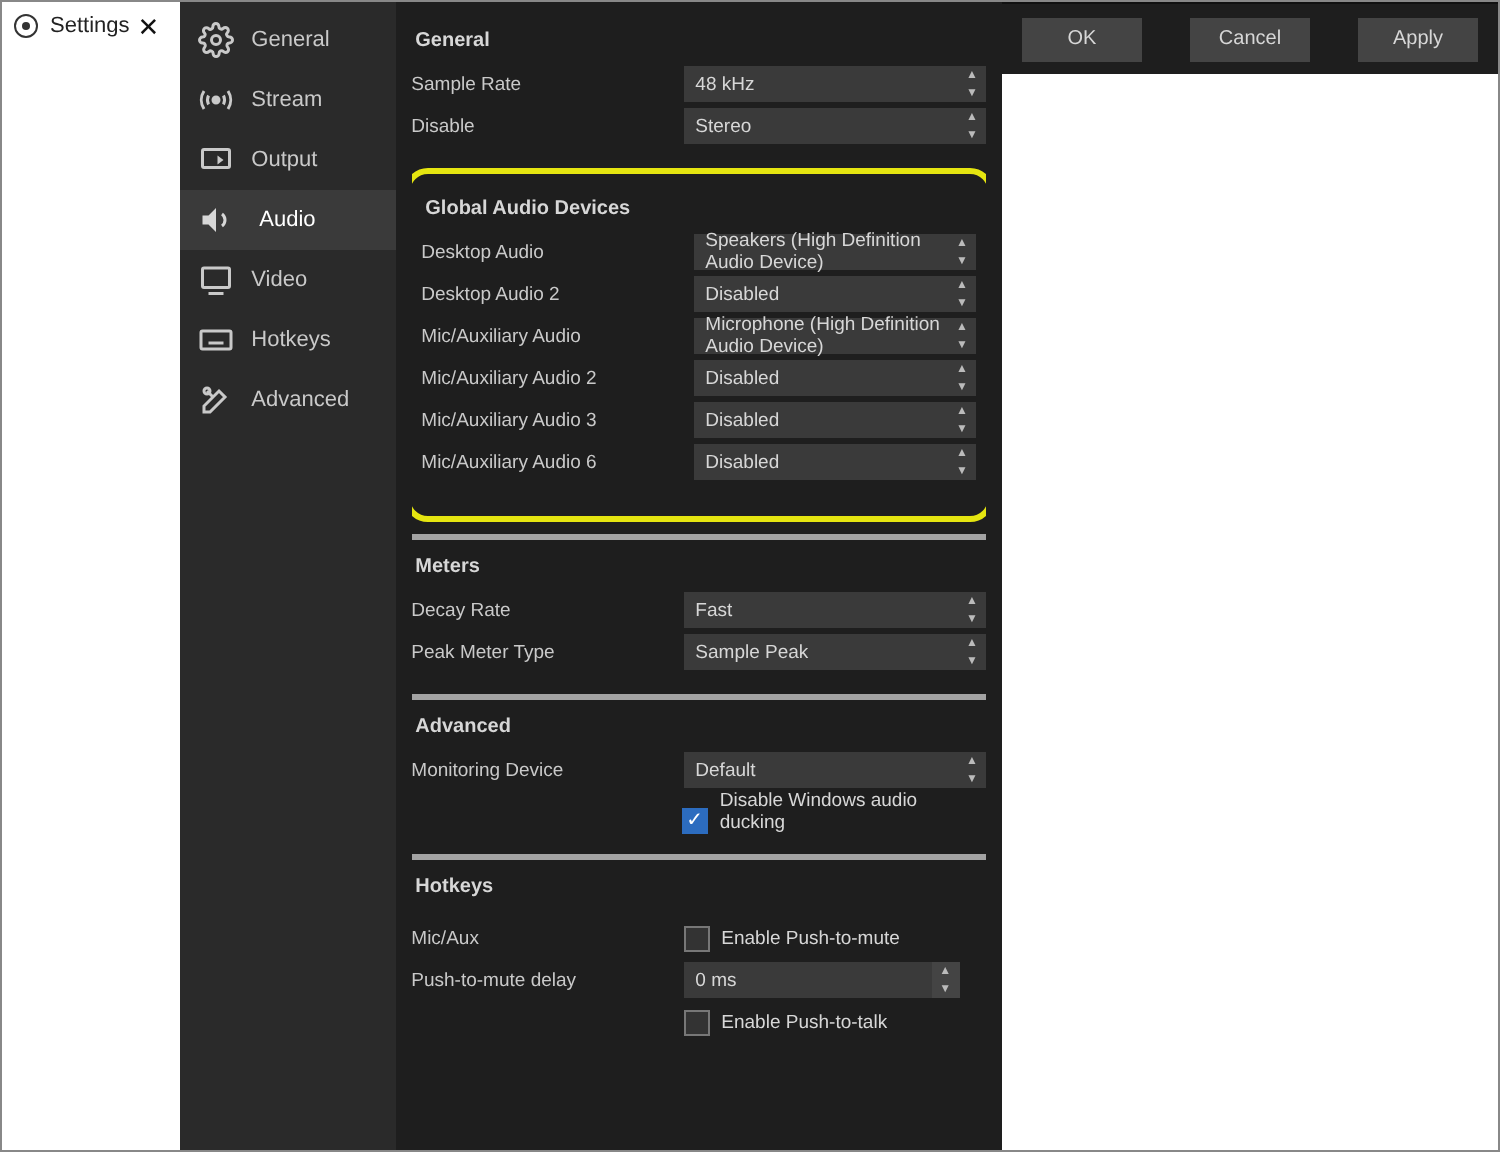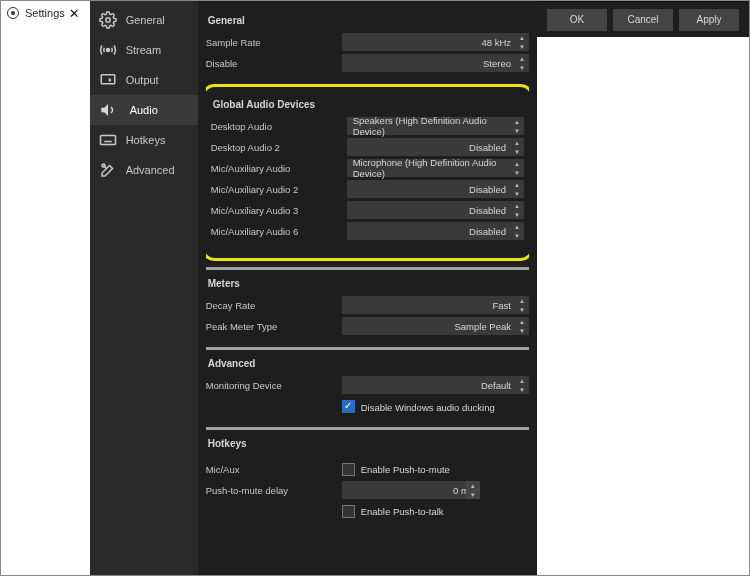--- a/index.html
+++ b/index.html
@@ -15,33 +15,33 @@
 .side-item { display: flex; align-items: center; height: 30px; padding: 0 8px; font-size: 11px; color: #c9c9c9; cursor: pointer; gap: 8px; }
 .side-item .icon { width: 20px; display: flex; justify-content: center; align-items: center; }
 .side-item.active { background: #3a3a3a; color: #fff; gap: 12px; }
 .main { flex: 1; overflow: hidden; padding: 6px 8px 0 8px; position: relative; }
 .scroll { height: 100%; overflow: hidden; }
 .group { border-top: 3px solid #a3a3a3; padding: 4px 0 6px 0; margin-bottom: 4px; }
 .group:first-child { border-top: none; }
 .group-title { font-size: 10px; font-weight: 700; color: #d7d7d7; padding: 4px 0 6px 2px; }
 .row { display: flex; align-items: center; height: 20px; margin-bottom: 1px; }
 .row .label { width: 136px; text-align: left; padding-right: 8px; font-size: 9.5px; color: #c9c9c9; white-space: nowrap; }
-.row .field { flex: 1; height: 18px; background: #3a3a3a; border: none; display: flex; align-items: center; padding: 0 6px; font-size: 9.5px; color: #d7d7d7; position: relative; cursor: pointer; justify-content: flex-end; }
+.row .field { flex: 1; height: 18px; background: #3a3a3a; border: none; display: flex; align-items: center; padding: 0 6px; font-size: 9.5px; color: #d7d7d7; position: relative; cursor: pointer; }
 .row .field.spin { padding-right: 18px; }
 .row .spinbtns { position: absolute; right: 0; top: 0; width: 14px; height: 18px; display: flex; flex-direction: column; justify-content: center; align-items: center; font-size: 6px; color: #bbb; }
 .row .spinbtns .up, .row .spinbtns .down { height: 9px; width: 14px; display: flex; align-items: center; justify-content: center; }
 .row .numfield { width: 138px; flex: none; }
 .row .number-spin { position: absolute; right: 0; top: 0; width: 14px; height: 18px; background: #444; display: flex; flex-direction: column; }
 .row .number-spin span { flex: 1; display: flex; align-items: center; justify-content: center; font-size: 6px; color: #bbb; }
 .row .checkbox { width: 13px; height: 13px; border: 1px solid #777; background: #333; margin-right: 6px; display: inline-flex; align-items: center; justify-content: center; flex-shrink: 0; }
 .row .checkbox.checked { background: #2c6cbf; border-color: #2c6cbf; }
 .row .checkbox.checked::after { content: "✓"; color: #fff; font-size: 10px; line-height: 10px; }
 .row .checklabel { font-size: 9.5px; color: #d7d7d7; }
 .highlight { border: 3px solid #e5e510; border-radius: 12px; padding: 4px 6px 6px 6px; margin: 0 -4px 6px -4px; }
-.footer { height: 36px; background: #1e1e1e; display: flex; align-items: center; justify-content: flex-end; padding: 0 10px; gap: 6px; border-top: 1px solid #111; }
+.footer { height: 36px; background: #1e1e1e; display: flex; align-items: center; justify-content: flex-end; padding: 0 10px; gap: 24px; border-top: 1px solid #111; }
 .footer button { width: 60px; height: 22px; background: #444; border: none; color: #d7d7d7; font-size: 10px; cursor: pointer; }
 svg { display: block; }
 </style>
 </head>
 <body>
 
 <div class="window">
   <div class="titlebar">
     <span class="app-icon"></span>
     <span>Settings</span>
@@ -85,20 +85,29 @@
           <svg width="18" height="18" viewBox="0 0 24 24" fill="#d7d7d7">
               <path d="M3 9v6h4l5 5V4L7 9H3z"></path>
               <path d="M16 8a5 5 0 0 1 0 8" fill="none" stroke="#d7d7d7" stroke-width="2"></path>
             </svg>
         </span>
         <span>Audio</span>
       </div>
       <div class="side-item">
         <span class="icon">
           <svg width="18" height="18" viewBox="0 0 24 24" fill="none" stroke="#c9c9c9" stroke-width="2">
+              <rect x="3" y="4" width="18" height="13" rx="1"></rect>
+              <line x1="7" y1="21" x2="17" y2="21"></line>
+            </svg>
+        </span>
+        <span>Video</span>
+      </div>
+      <div class="side-item">
+        <span class="icon">
+          <svg width="18" height="18" viewBox="0 0 24 24" fill="none" stroke="#c9c9c9" stroke-width="2">
               <rect x="2" y="6" width="20" height="12" rx="1"></rect>
               <line x1="6" y1="10" x2="6" y2="10"></line>
               <line x1="10" y1="10" x2="10" y2="10"></line>
               <line x1="14" y1="10" x2="14" y2="10"></line>
               <line x1="18" y1="10" x2="18" y2="10"></line>
               <line x1="7" y1="14" x2="17" y2="14"></line>
             </svg>
         </span>
         <span>Hotkeys</span>
       </div>

